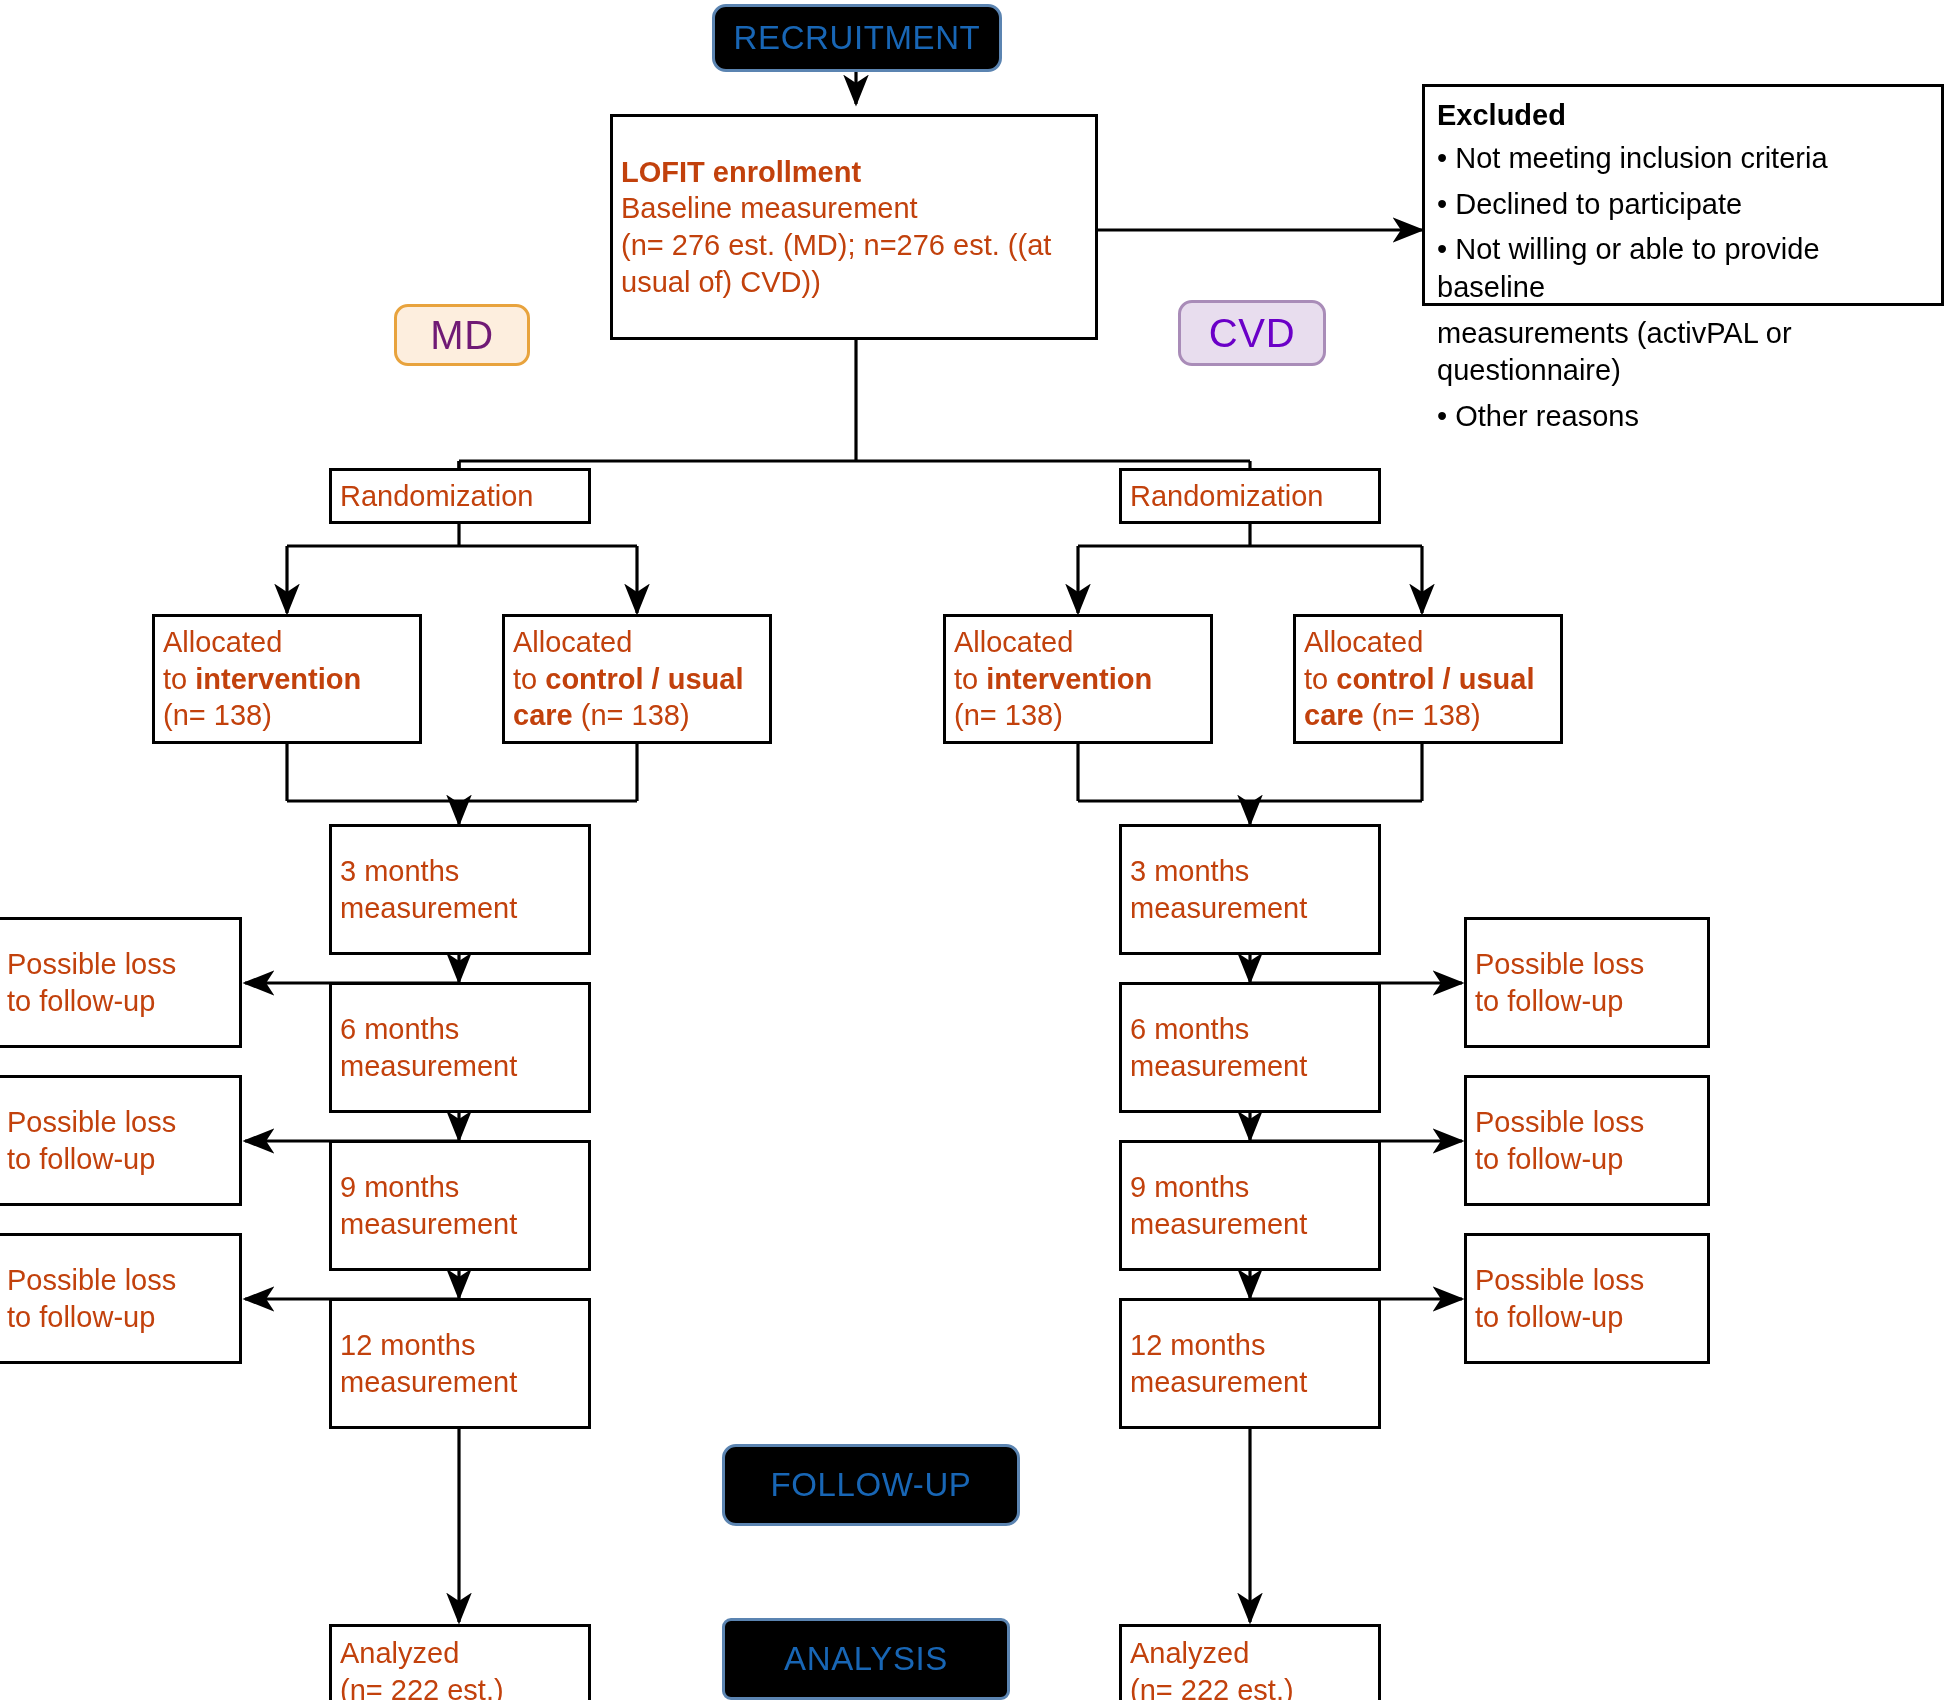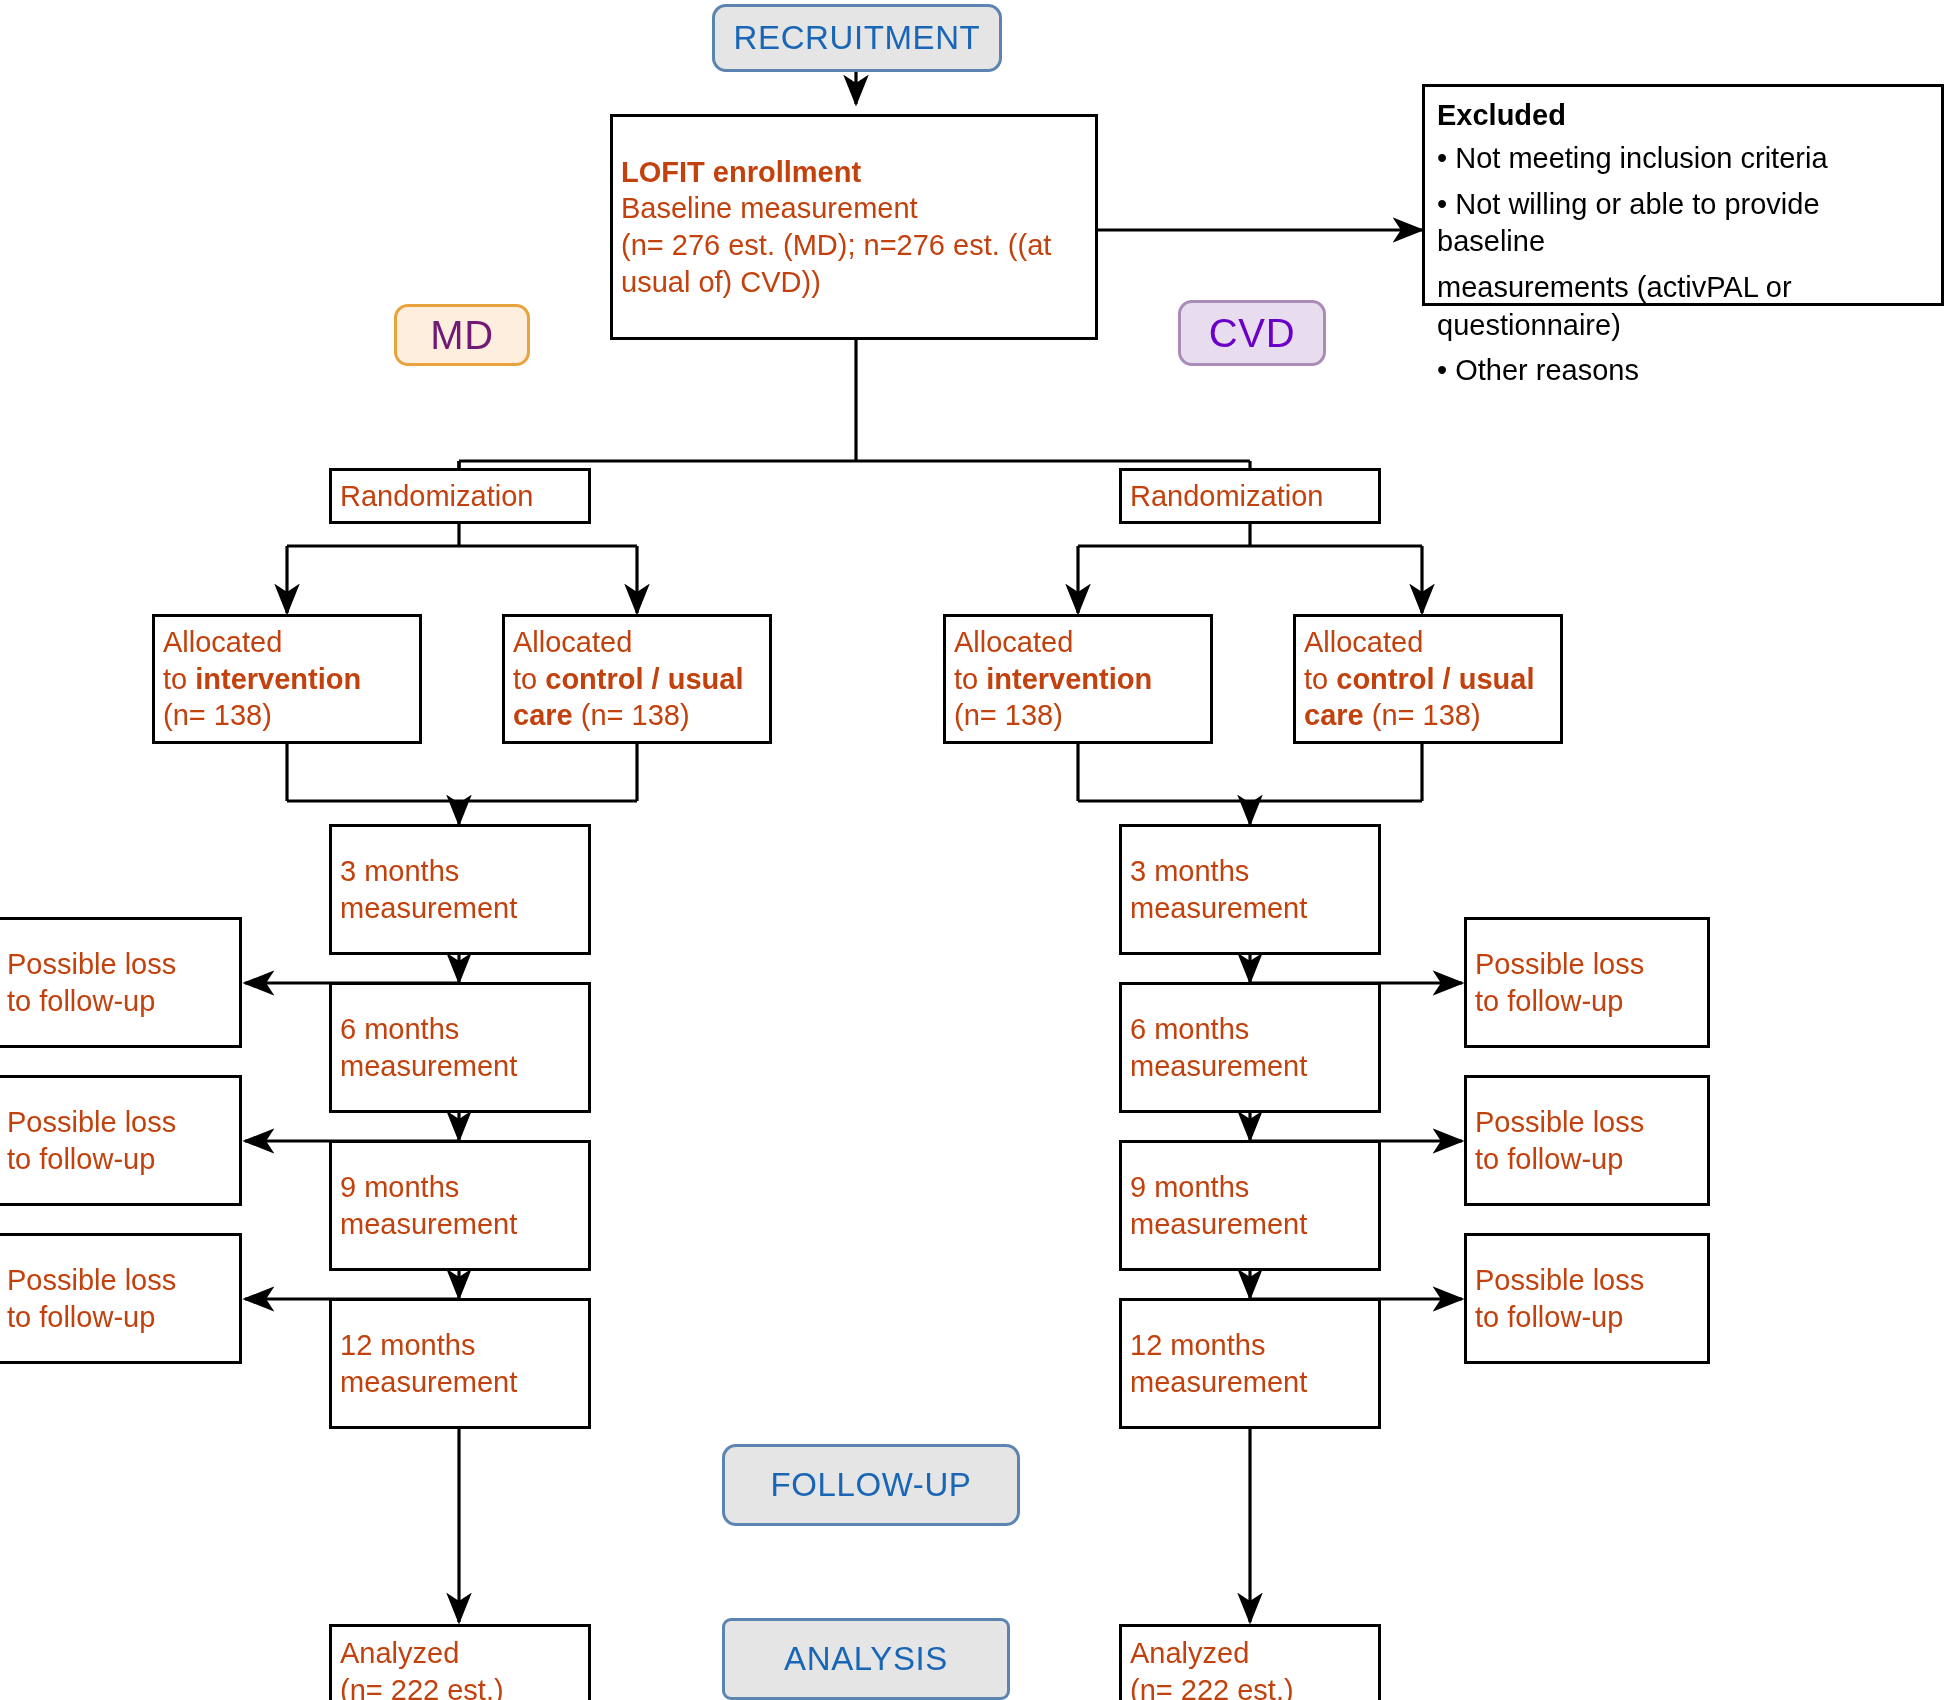--- a/index.html
+++ b/index.html
@@ -43,21 +43,21 @@
     border-radius: 14px;
     display: flex;
     align-items: center;
     justify-content: center;
     text-align: center;
     font-size: 33px;
     letter-spacing: 0.6px;
     z-index: 4;
   }
   .badge-blue {
-    background: #e5e5e5;
+    background: #000000;
     border: 3px solid #5b84b1;
     color: #1866b5;
   }
   .badge-orange {
     background: #fdeede;
     border: 3px solid #e8a33d;
     color: #701a75;
     font-size: 40px;
   }
   .badge-purple {
@@ -188,20 +188,21 @@
       <b>LOFIT enrollment</b><br>
       <span>Baseline measurement</span><br>
       <span>(n= 276 est. (MD); n=276 est. ((at</span><br>
       <span>usual of) CVD))</span>
     </span>
   </div>
 
   <div class="excluded" style="left:1422px; top:84px; width:522px; height:222px;">
     <div class="ex-title">Excluded</div>
     <div class="ex-item">• Not meeting inclusion criteria</div>
+    <div class="ex-item">• Declined to participate</div>
     <div class="ex-item">• Not willing or able to provide baseline</div>
     <div class="ex-item">measurements (activPAL or questionnaire)</div>
     <div class="ex-item">• Other reasons</div>
   </div>
 
   <div class="box" style="left:329px; top:468px; width:262px; height:56px;">
     <span class="t">Randomization</span>
   </div>
 
   <div class="box" style="left:152px; top:614px; width:270px; height:130px;">

